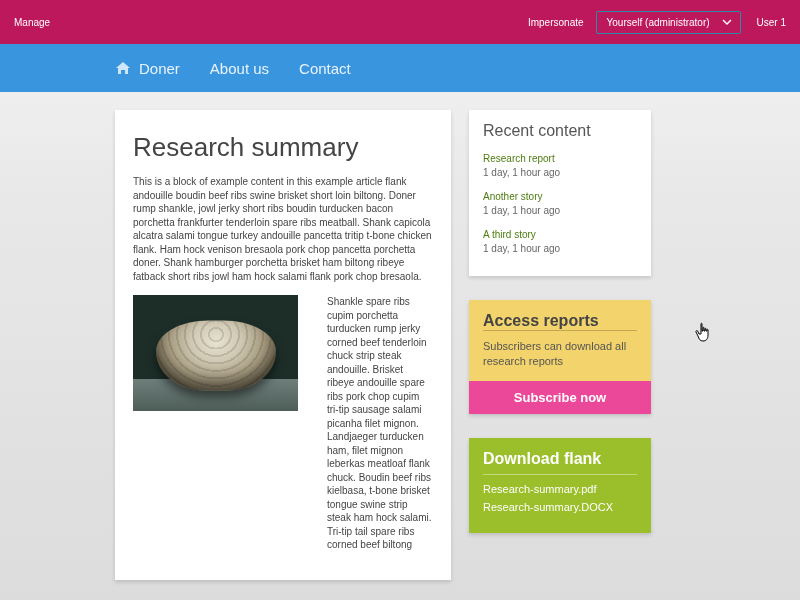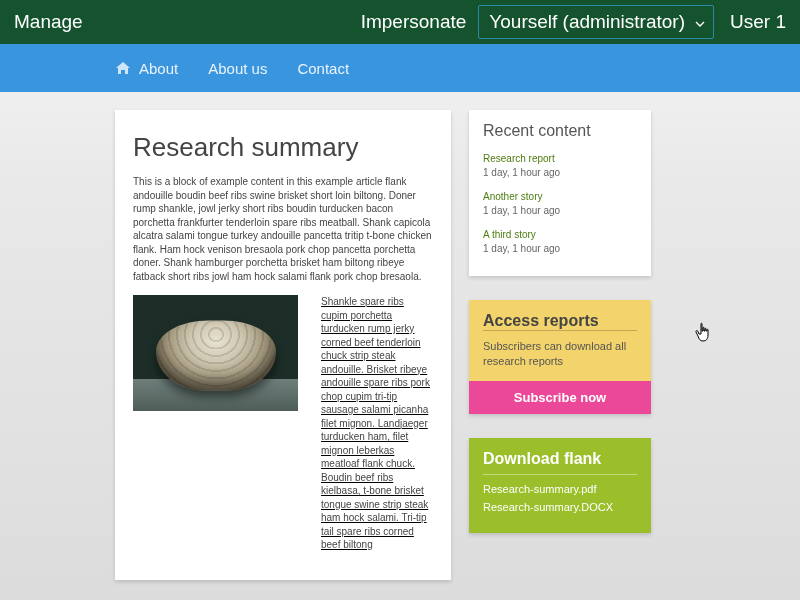--- a/index.html
+++ b/index.html
@@ -3,27 +3,27 @@
 <meta charset="utf-8">
 <style>
   * { box-sizing: border-box; margin: 0; padding: 0; }
   html, body { width: 800px; height: 600px; font-family: Arial, Helvetica, sans-serif; background: #e8e8e8; overflow: hidden; }
   body {
     background: linear-gradient(to bottom, #f5f5f5 0%, #e9e9e9 30%, #dcdcdc 100%);
   }
 
   
   .admin-bar {
-    background: #14532d;
+    background: #be185d;
     color: #fff;
     height: 44px;
     display: flex;
     align-items: center;
     padding: 0 14px;
-    font-size: 19px;
+    font-size: 10px;
   }
   .admin-bar .manage { color: #fff; }
   .admin-bar .spacer { flex: 1; }
   .admin-bar .impersonate-label { margin-right: 12px; }
   .admin-bar .impersonate-select {
     border: 1px solid #2b8aa8;
     border-radius: 2px;
     padding: 5px 28px 5px 10px;
     color: #fff;
     position: relative;
@@ -70,21 +70,21 @@
     font-size: 26px;
     color: #444;
     margin-bottom: 12px;
   }
   .main-col .para1 {
     font-size: 10px;
     line-height: 1.35;
     color: #444;
     margin-bottom: 12px;
   }
-  .article-row { display: flex; gap: 23px; text-decoration: underline; }
+  .article-row { display: flex; gap: 29px; }
   .article-image {
     width: 165px;
     height: 116px;
     flex-shrink: 0;
     background: #1d2e28;
     position: relative;
     overflow: hidden;
   }
   
   .article-image .ground {
@@ -175,21 +175,21 @@
   <span class="username">User 1</span>
 </div>
 
 <div class="nav-bar">
   <div class="nav-item">
     <span class="home-icon">
       <svg width="16" height="14" viewBox="0 0 16 14">
           <path d="M8 1 L15 7 L13 7 L13 13 L10 13 L10 9 L6 9 L6 13 L3 13 L3 7 L1 7 Z" fill="#cfe6f8"></path>
         </svg>
     </span>
-    <span>About</span>
+    <span>Doner</span>
   </div>
   <div class="nav-item">
     <span>About us</span>
   </div>
   <div class="nav-item">
     <span>Contact</span>
   </div>
 </div>
 
 <div class="content-wrap">

